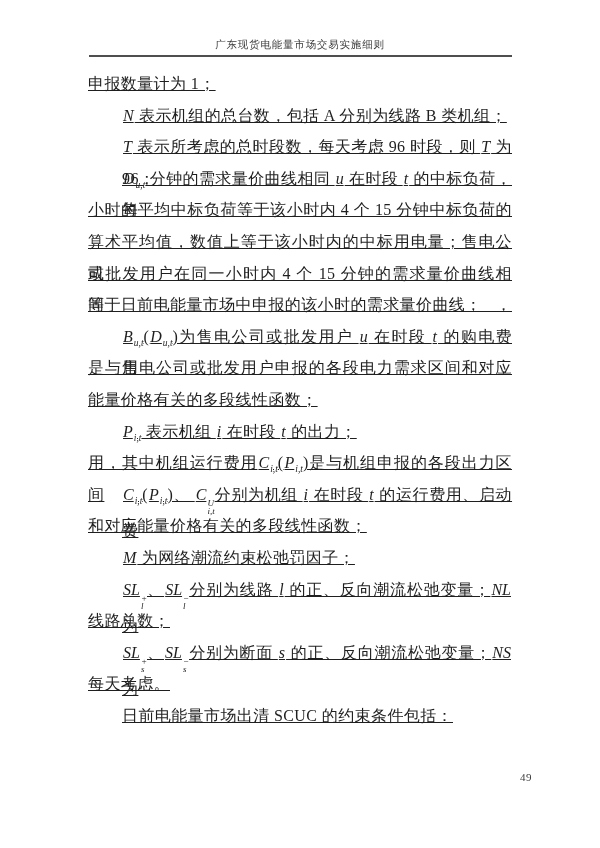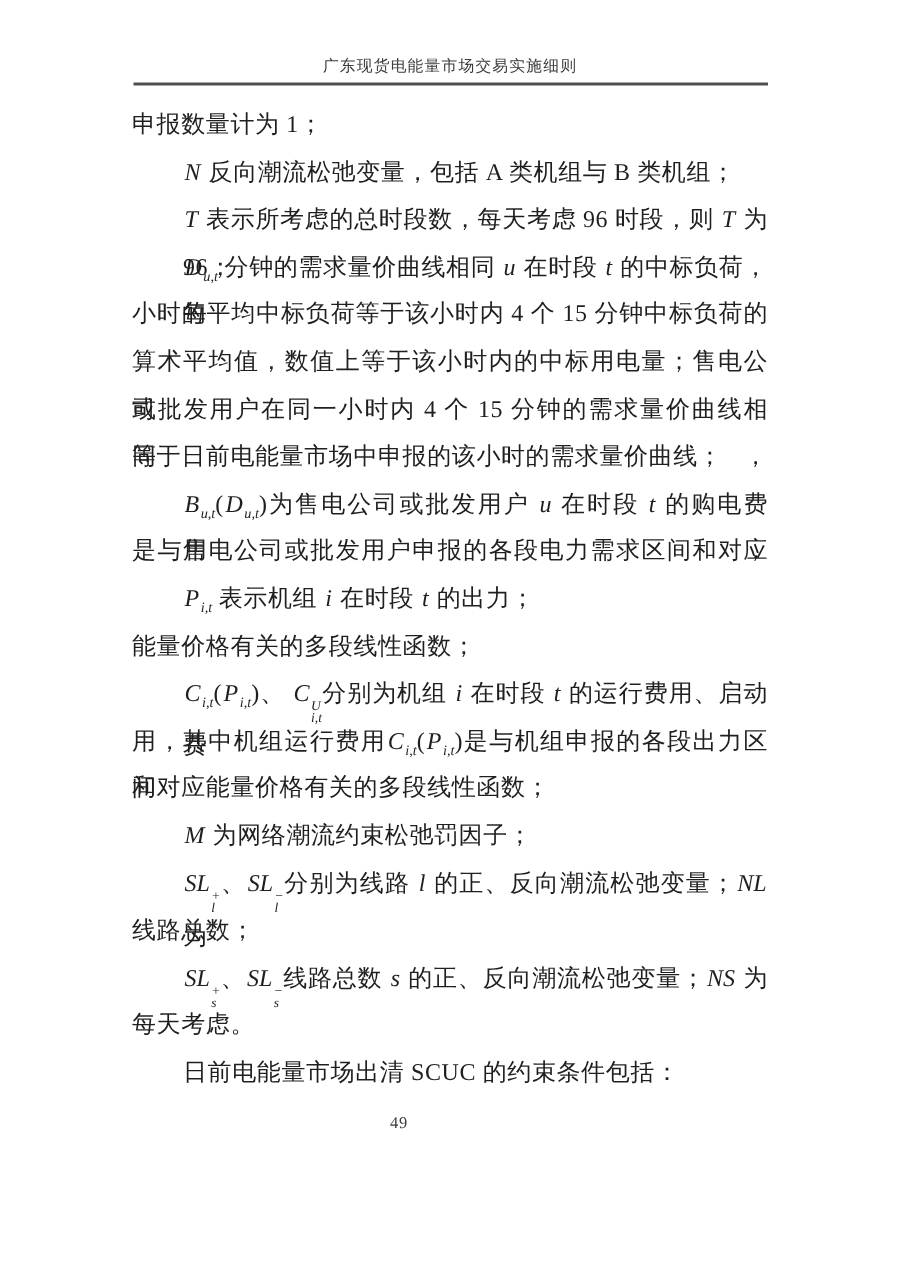--- a/index.html
+++ b/index.html
@@ -27,83 +27,84 @@
     position:absolute;top:68px;left:88px;width:424px;
     color:#1f1f1f;
   }
   .line{
     height:31.6px;line-height:31.6px;
     font-size:16px;
     letter-spacing:0.4px;
     text-align:justify;
     text-align-last:left;
     white-space:normal;
+    text-decoration:underline;
   }
   .line.full{ text-align-last:justify; }
   .line.indent{ padding-left:34px; }
   .var{
     font-style:italic;
     letter-spacing:0;
     padding:0 1px;
   }
   .line sub{
     font-size:9.5px;font-style:italic;letter-spacing:0;
     vertical-align:-4px;line-height:0;
   }
   .ss{
     display:inline-flex;flex-direction:column;align-items:flex-start;
     font-size:9px;line-height:8px;
     vertical-align:-6px;
     font-style:italic;letter-spacing:0;
   }
   .page-number{
-    position:absolute;top:743px;left:0;width:532px;
-    text-align:center;
+    position:absolute;top:771px;left:0;width:532px;
+    text-align:right;
     font-size:11px;color:#3d3d3d;
     letter-spacing:0.5px;
   }
 </style>
 </head>
 <body>
 
 <div class="page">
   <div class="header-title">广东现货电能量市场交易实施细则</div>
   <div class="header-rule"></div>
   <div class="body-text">
       <div class="line"><span>申报数量计为 1；</span></div>
-      <div class="line indent"><span class="var">N</span><span> 反向潮流松弛变量，包括 A 类机组与 B 类机组；</span></div>
+      <div class="line indent"><span class="var">N</span><span> 表示机组的总台数，包括 A 分别为线路 B 类机组；</span></div>
       <div class="line indent full"><span class="var">T</span><span> 表示所考虑的总时段数，每天考虑 96 时段，则 </span><span class="var">T</span><span> 为 96；</span></div>
       <div class="line indent full"><span class="var">D</span><sub>u,t</sub><span> 分钟的需求量价曲线相同 </span><span class="var">u</span><span> 在时段 </span><span class="var">t</span><span> 的中标负荷，每</span></div>
       <div class="line full"><span>小时的平均中标负荷等于该小时内 4 个 15 分钟中标负荷的</span></div>
       <div class="line full"><span>算术平均值，数值上等于该小时内的中标用电量；售电公司</span></div>
       <div class="line full"><span>或批发用户在同一小时内 4 个 15 分钟的需求量价曲线相同，</span></div>
       <div class="line"><span>等于日前电能量市场中申报的该小时的需求量价曲线；</span></div>
       <div class="line indent full"><span class="var">B</span><sub>u,t</sub><span>(</span><span class="var">D</span><sub>u,t</sub><span>)为售电公司或批发用户 </span><span class="var">u</span><span> 在时段 </span><span class="var">t</span><span> 的购电费用，</span></div>
       <div class="line full"><span>是与售电公司或批发用户申报的各段电力需求区间和对应</span></div>
+      <div class="line"><span>能量价格有关的多段线性函数；</span></div>
       <div class="line indent"><span class="var">P</span><sub>i,t</sub><span> 表示机组 </span><span class="var">i</span><span> 在时段 </span><span class="var">t</span><span> 的出力；</span></div>
-      <div class="line"><span>能量价格有关的多段线性函数；</span></div>
+      <div class="line full"><span>用，其中机组运行费用</span><span class="var">C</span><sub>i,t</sub><span>(</span><span class="var">P</span><sub>i,t</sub><span>)是与机组申报的各段出力区间</span></div>
       <div class="line indent full"><span class="var">C</span><sub>i,t</sub><span>(</span><span class="var">P</span><sub>i,t</sub><span>)、 </span><span class="var">C</span><span class="ss">
           <span>U</span>
           <span>i,t</span>
         </span><span>分别为机组 </span><span class="var">i</span><span> 在时段 </span><span class="var">t</span><span> 的运行费用、启动费</span></div>
-      <div class="line full"><span>用，其中机组运行费用</span><span class="var">C</span><sub>i,t</sub><span>(</span><span class="var">P</span><sub>i,t</sub><span>)是与机组申报的各段出力区间</span></div>
       <div class="line"><span>和对应能量价格有关的多段线性函数；</span></div>
       <div class="line indent"><span class="var">M</span><span> 为网络潮流约束松弛罚因子；</span></div>
       <div class="line indent full"><span class="var">SL</span><span class="ss">
           <span>+</span>
           <span>l</span>
         </span><span>、</span><span class="var">SL</span><span class="ss">
           <span>−</span>
           <span>l</span>
         </span><span>分别为线路 </span><span class="var">l</span><span> 的正、反向潮流松弛变量；</span><span class="var">NL</span><span> 为</span></div>
       <div class="line"><span>线路总数；</span></div>
       <div class="line indent full"><span class="var">SL</span><span class="ss">
           <span>+</span>
           <span>s</span>
         </span><span>、</span><span class="var">SL</span><span class="ss">
           <span>−</span>
           <span>s</span>
-        </span><span>线路总数 </span><span class="var">s</span><span> 的正、反向潮流松弛变量；</span><span class="var">NS</span><span> 为</span></div>
+        </span><span>分别为断面 </span><span class="var">s</span><span> 的正、反向潮流松弛变量；</span><span class="var">NS</span><span> 为</span></div>
       <div class="line"><span>每天考虑。</span></div>
       <div class="line indent"><span>日前电能量市场出清 SCUC 的约束条件包括：</span></div>
     </div>
   <div class="page-number">49</div>
 </div>
 
 </body></html>

